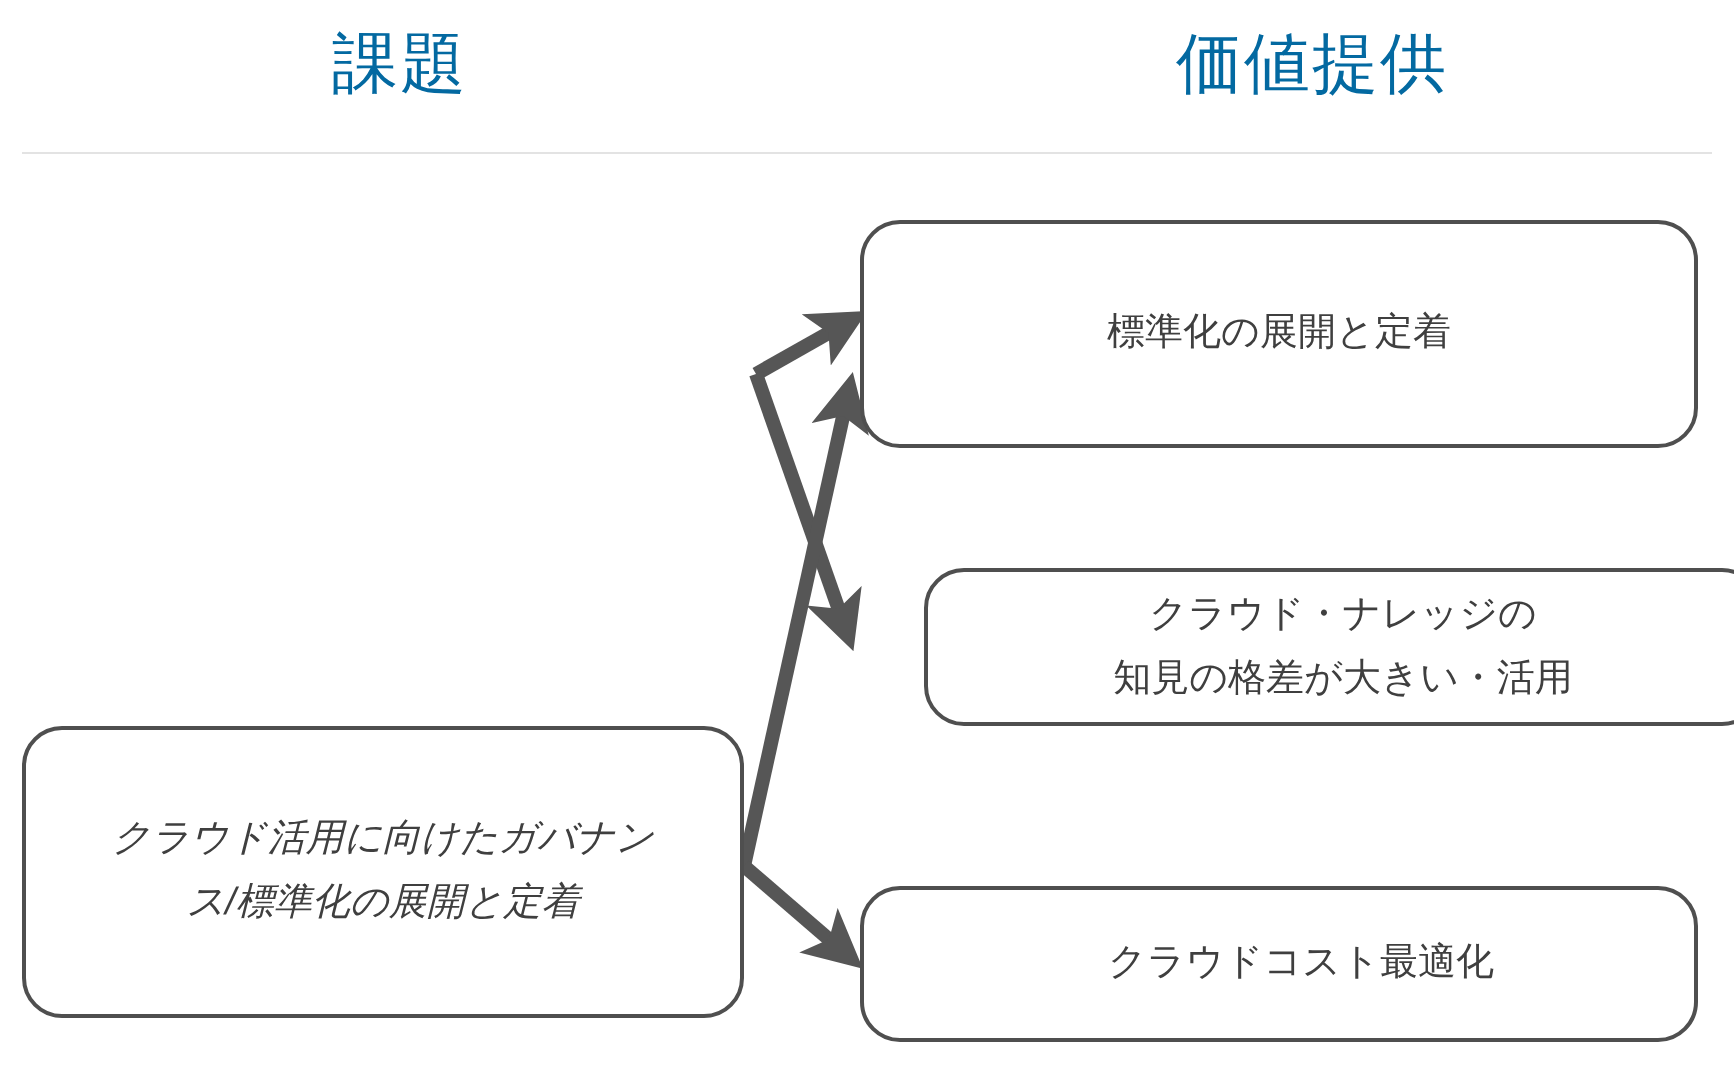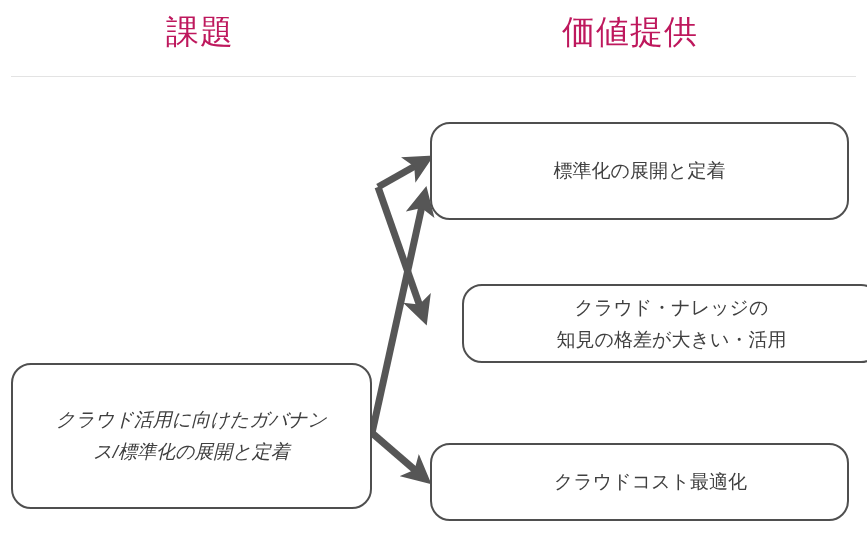--- a/index.html
+++ b/index.html
@@ -18,28 +18,28 @@
     background: #ffffff;
     overflow: hidden;
   }
 
   
   .col-heading {
     position: absolute;
     top: 10px;
     font-size: 33px;
     line-height: 44px;
-    color: #be185d;
+    color: #0369a1;
     font-weight: 400;
     text-align: center;
     letter-spacing: 1px;
     white-space: nowrap;
   }
   #heading-left  { left: 0px;   width: 400px; }
-  #heading-right { left: 420px; width: 420px; }
+  #heading-right { left: 446px; width: 420px; }
 
   .header-divider {
     position: absolute;
     left: 11px;
     top: 76px;
     width: 845px;
     height: 1px;
     background: #e3e3e3;
   }
 
@@ -59,21 +59,21 @@
     padding: 4px 16px;
     z-index: 3;
   }
   .node .node-text { display: block; }
 
   
   #node-issue-1 { left: 11px;  top: 110px; width: 368px; height: 156px; }
   #node-issue-2 { left: 11px;  top: 363px; width: 361px; height: 146px; font-style: italic; }
 
   
-  #node-value-1 { left: 430px; top: 122px; width: 419px; height: 98px; }
+  #node-value-1 { left: 430px; top: 110px; width: 419px; height: 114px; }
   #node-value-2 { left: 430px; top: 284px; width: 419px; height: 79px; margin-left: 32px; }
   #node-value-3 { left: 430px; top: 443px; width: 419px; height: 78px; padding-left: 38px; }
 
   
   #connectors {
     position: absolute;
     left: 0;
     top: 0;
     width: 867px;
     height: 534px;

